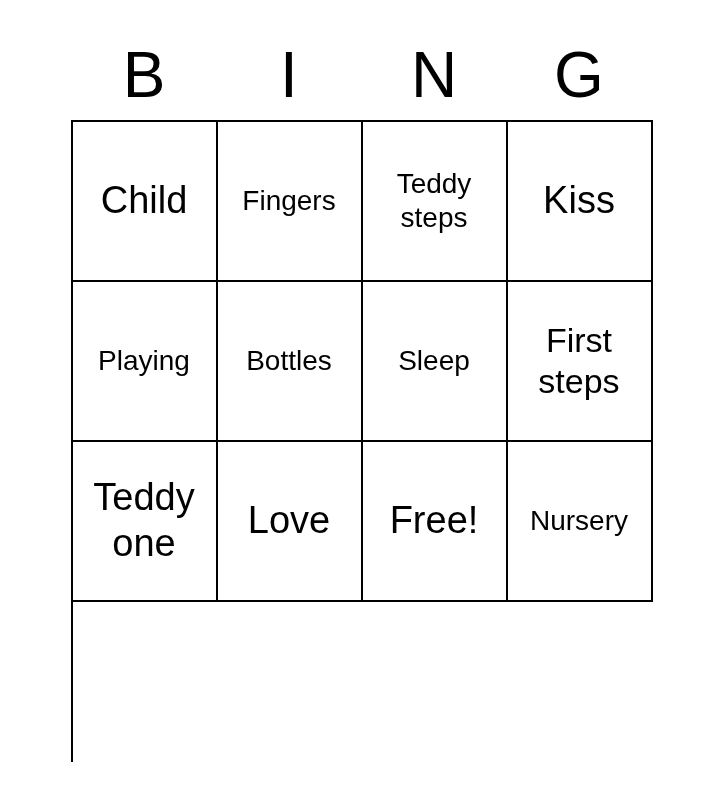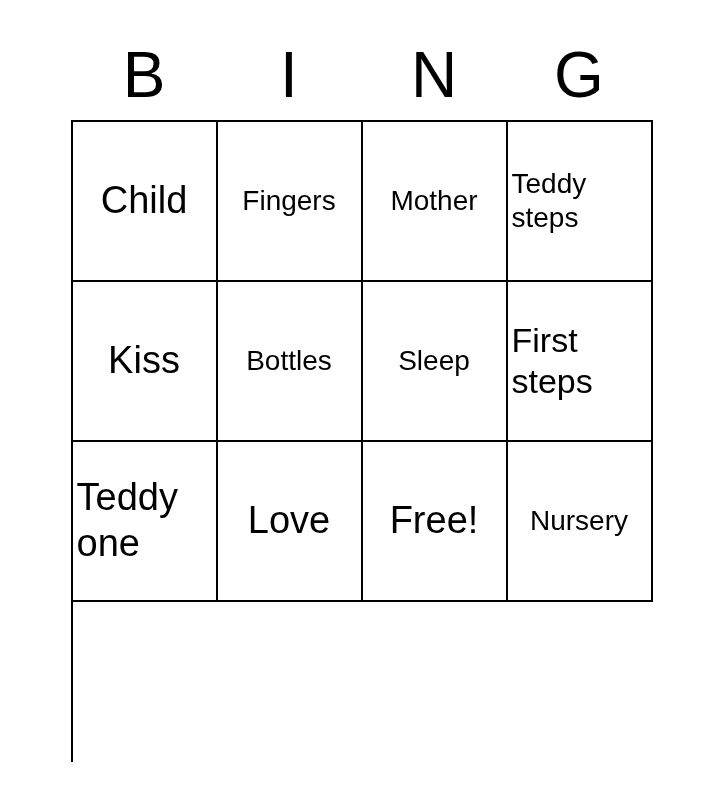--- a/index.html
+++ b/index.html
@@ -48,21 +48,21 @@
       border-left: 2px solid #000;
     }
 
     .bingo-cell {
       border-right: 2px solid #000;
       border-bottom: 2px solid #000;
       display: flex;
       justify-content: center;
       align-items: center;
       padding: 4px;
-      text-align: left;
+      text-align: center;
     }
 
     .bingo-cell span {
       font-size: 28px;
       font-weight: normal;
       color: #000;
       line-height: 1.2;
     }
 
     .bingo-cell.large span {
@@ -86,28 +86,28 @@
 
   <div class="bingo-grid">
 
     <div class="bingo-cell large">
       <span>Child</span>
     </div>
     <div class="bingo-cell">
       <span>Fingers</span>
     </div>
     <div class="bingo-cell">
-      <span>Mother</span>
-    </div>
-    <div class="bingo-cell">
       <span>Teddy steps</span>
     </div>
 
     <div class="bingo-cell large">
       <span>Kiss</span>
+    </div>
+    <div class="bingo-cell">
+      <span>Playing</span>
     </div>
 
     <div class="bingo-cell">
       <span>Bottles</span>
     </div>
     <div class="bingo-cell">
       <span>Sleep</span>
     </div>
     <div class="bingo-cell medium">
       <span>First steps</span>

